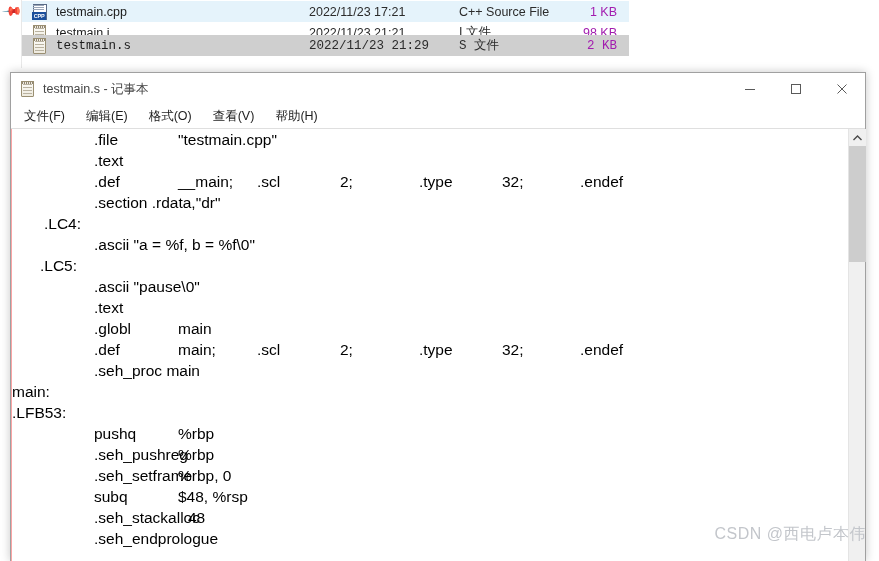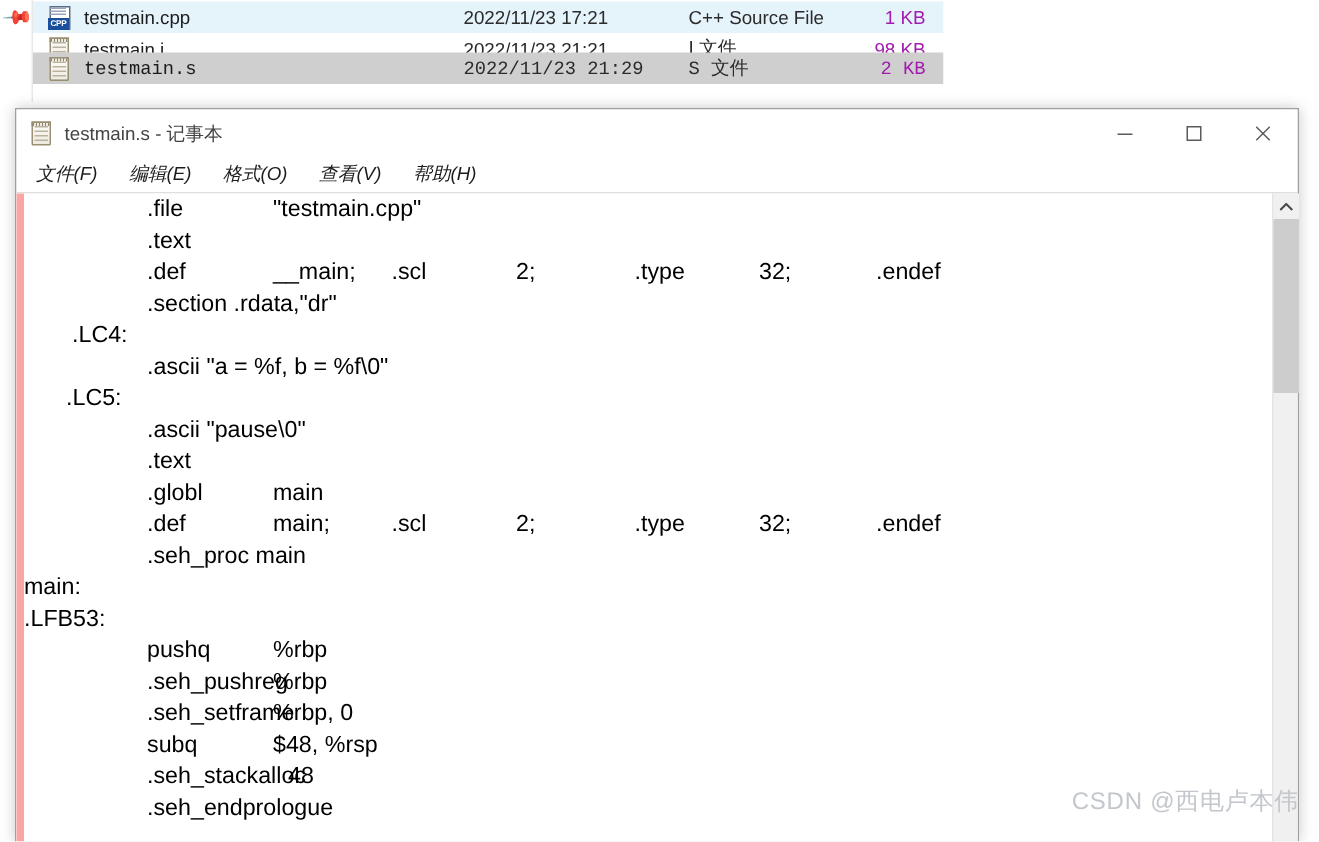--- a/index.html
+++ b/index.html
@@ -164,41 +164,40 @@
   .np-winbtn svg { display: block; }
 
   .np-menubar {
     height: 23px;
     display: flex;
     align-items: center;
     padding-left: 10px;
     background: #ffffff;
     font-size: 12.5px;
     color: #1c1c1c;
-    font-style: italic;
   }
   .np-menu-item {
     padding: 2px 8px 2px 3px;
     margin-right: 10px;
     white-space: nowrap;
   }
 
   .np-body {
     position: absolute;
     left: 0; top: 55px;
     right: 0; bottom: 0;
     background: #ffffff;
     border-top: 1px solid #dfdfdf;
   }
   .np-textarea {
     position: absolute;
     left: 0; top: 0;
     right: 17px; bottom: 0;
     overflow: hidden;
-    border-left: 5px solid #fca5a5;
+    border-left: 1px solid #fca5a5;
     background: #ffffff;
   }
   .np-line {
     position: relative;
     height: 21px;
     line-height: 21px;
     font-size: 15.5px;
     color: #000000;
     white-space: pre;
     padding-left: 3px;

